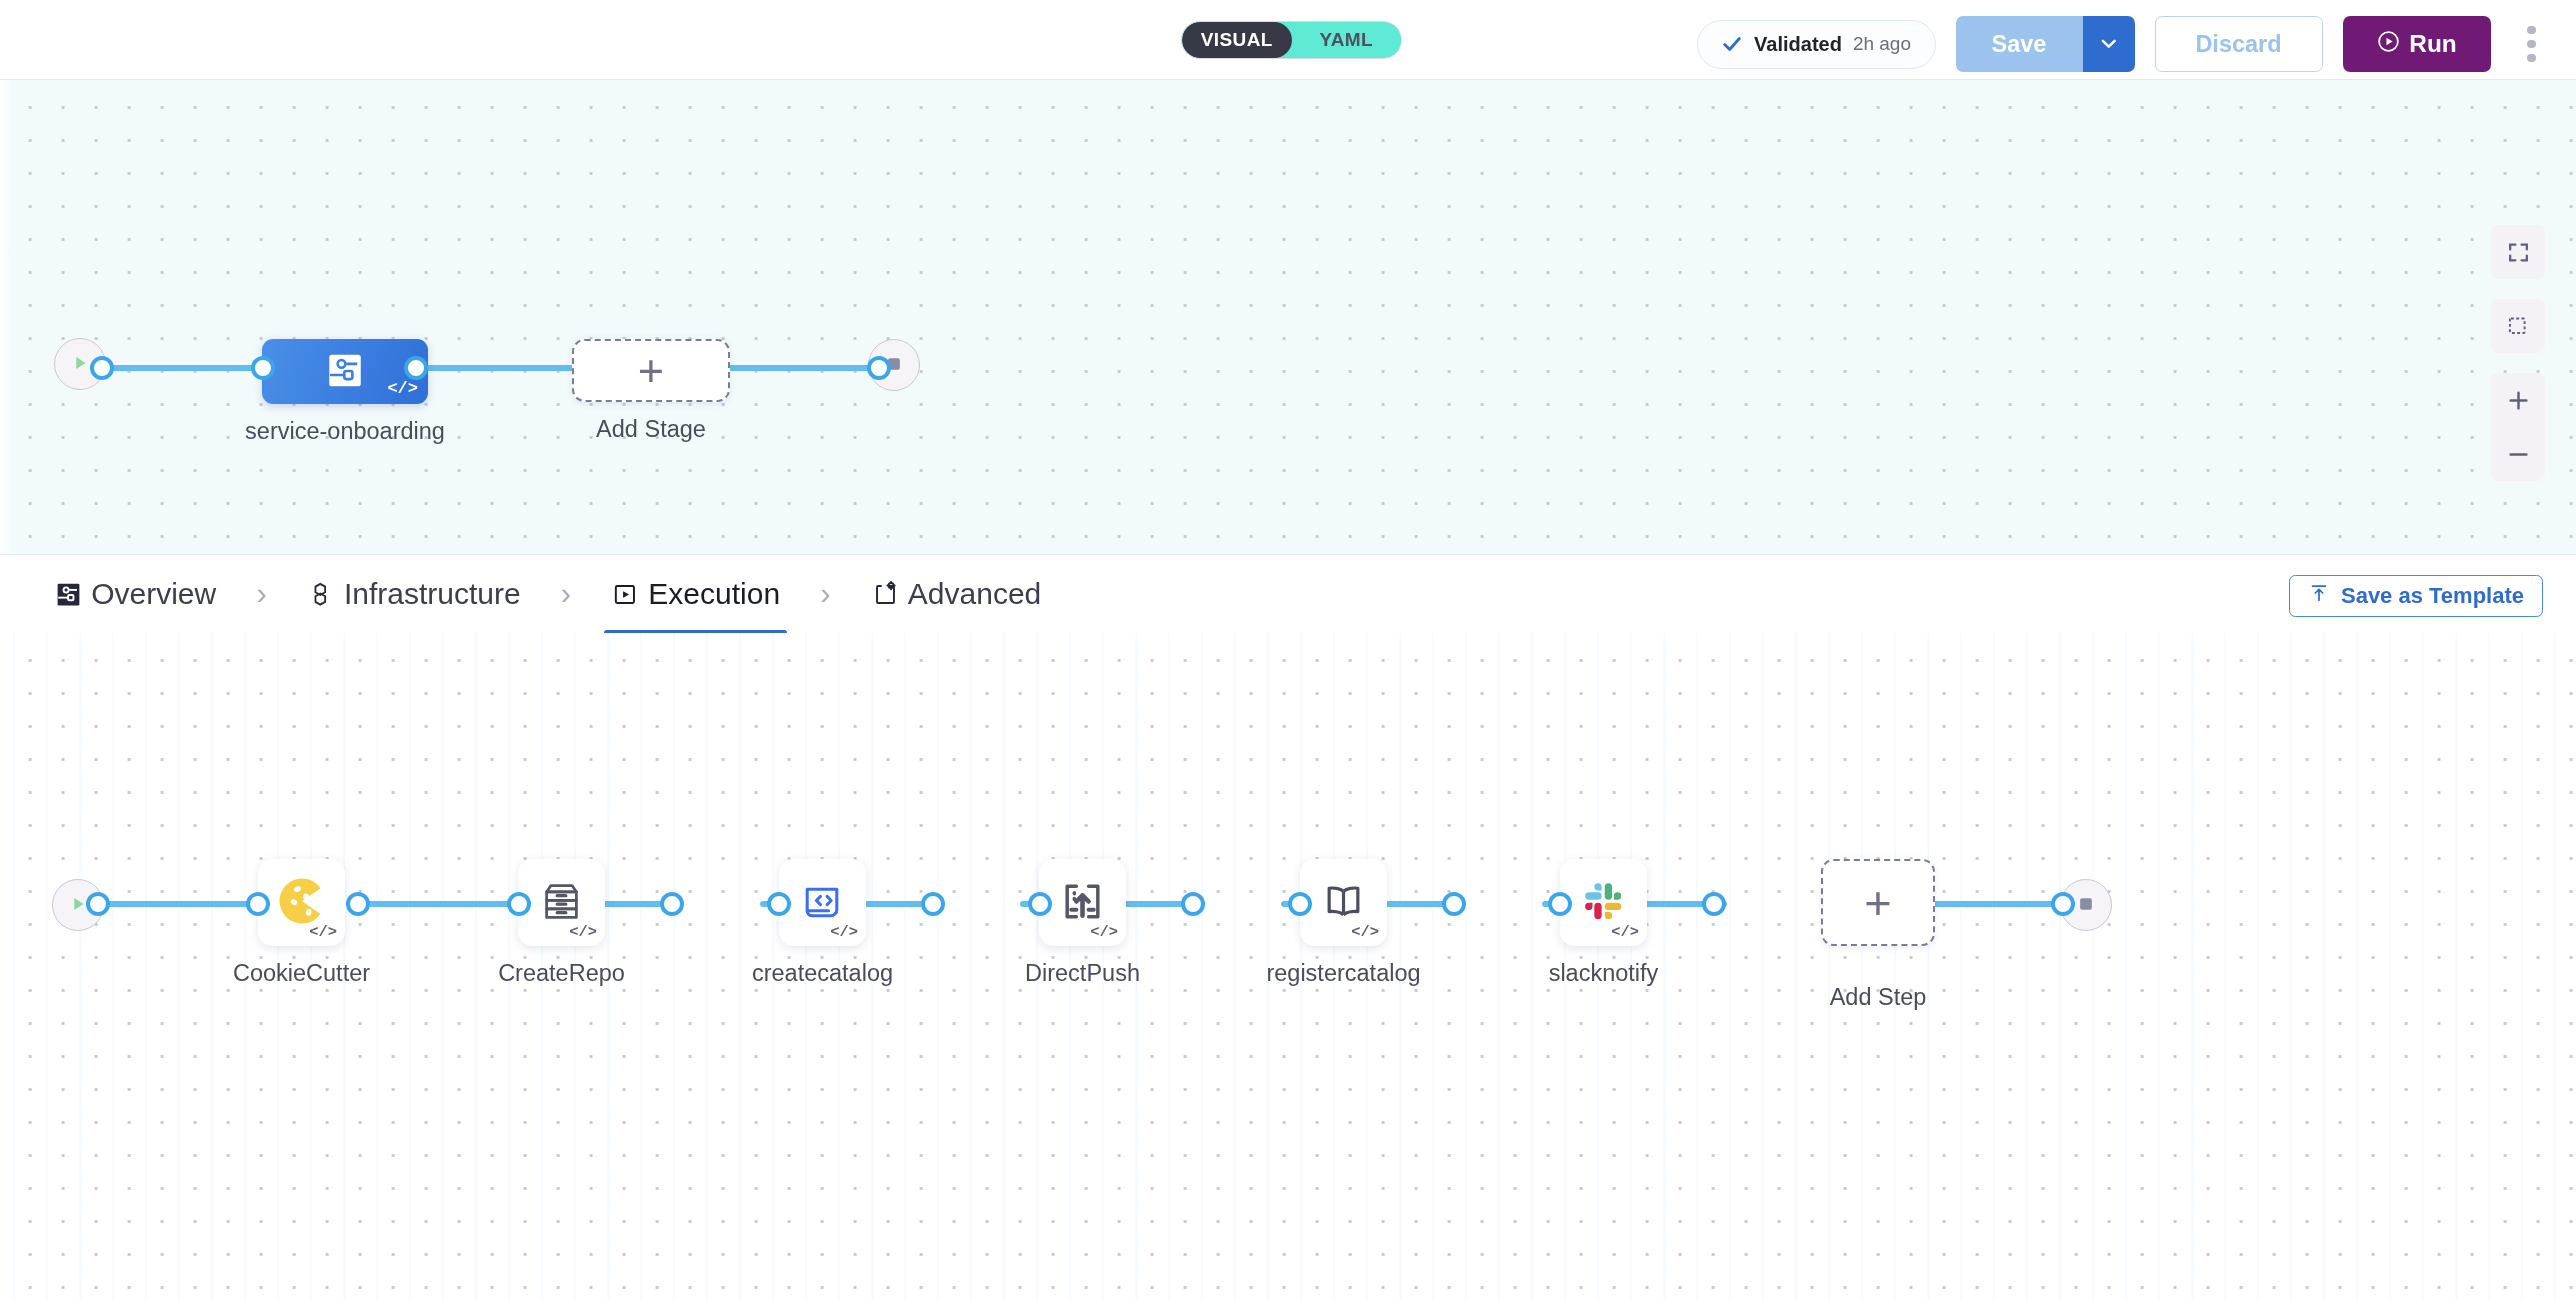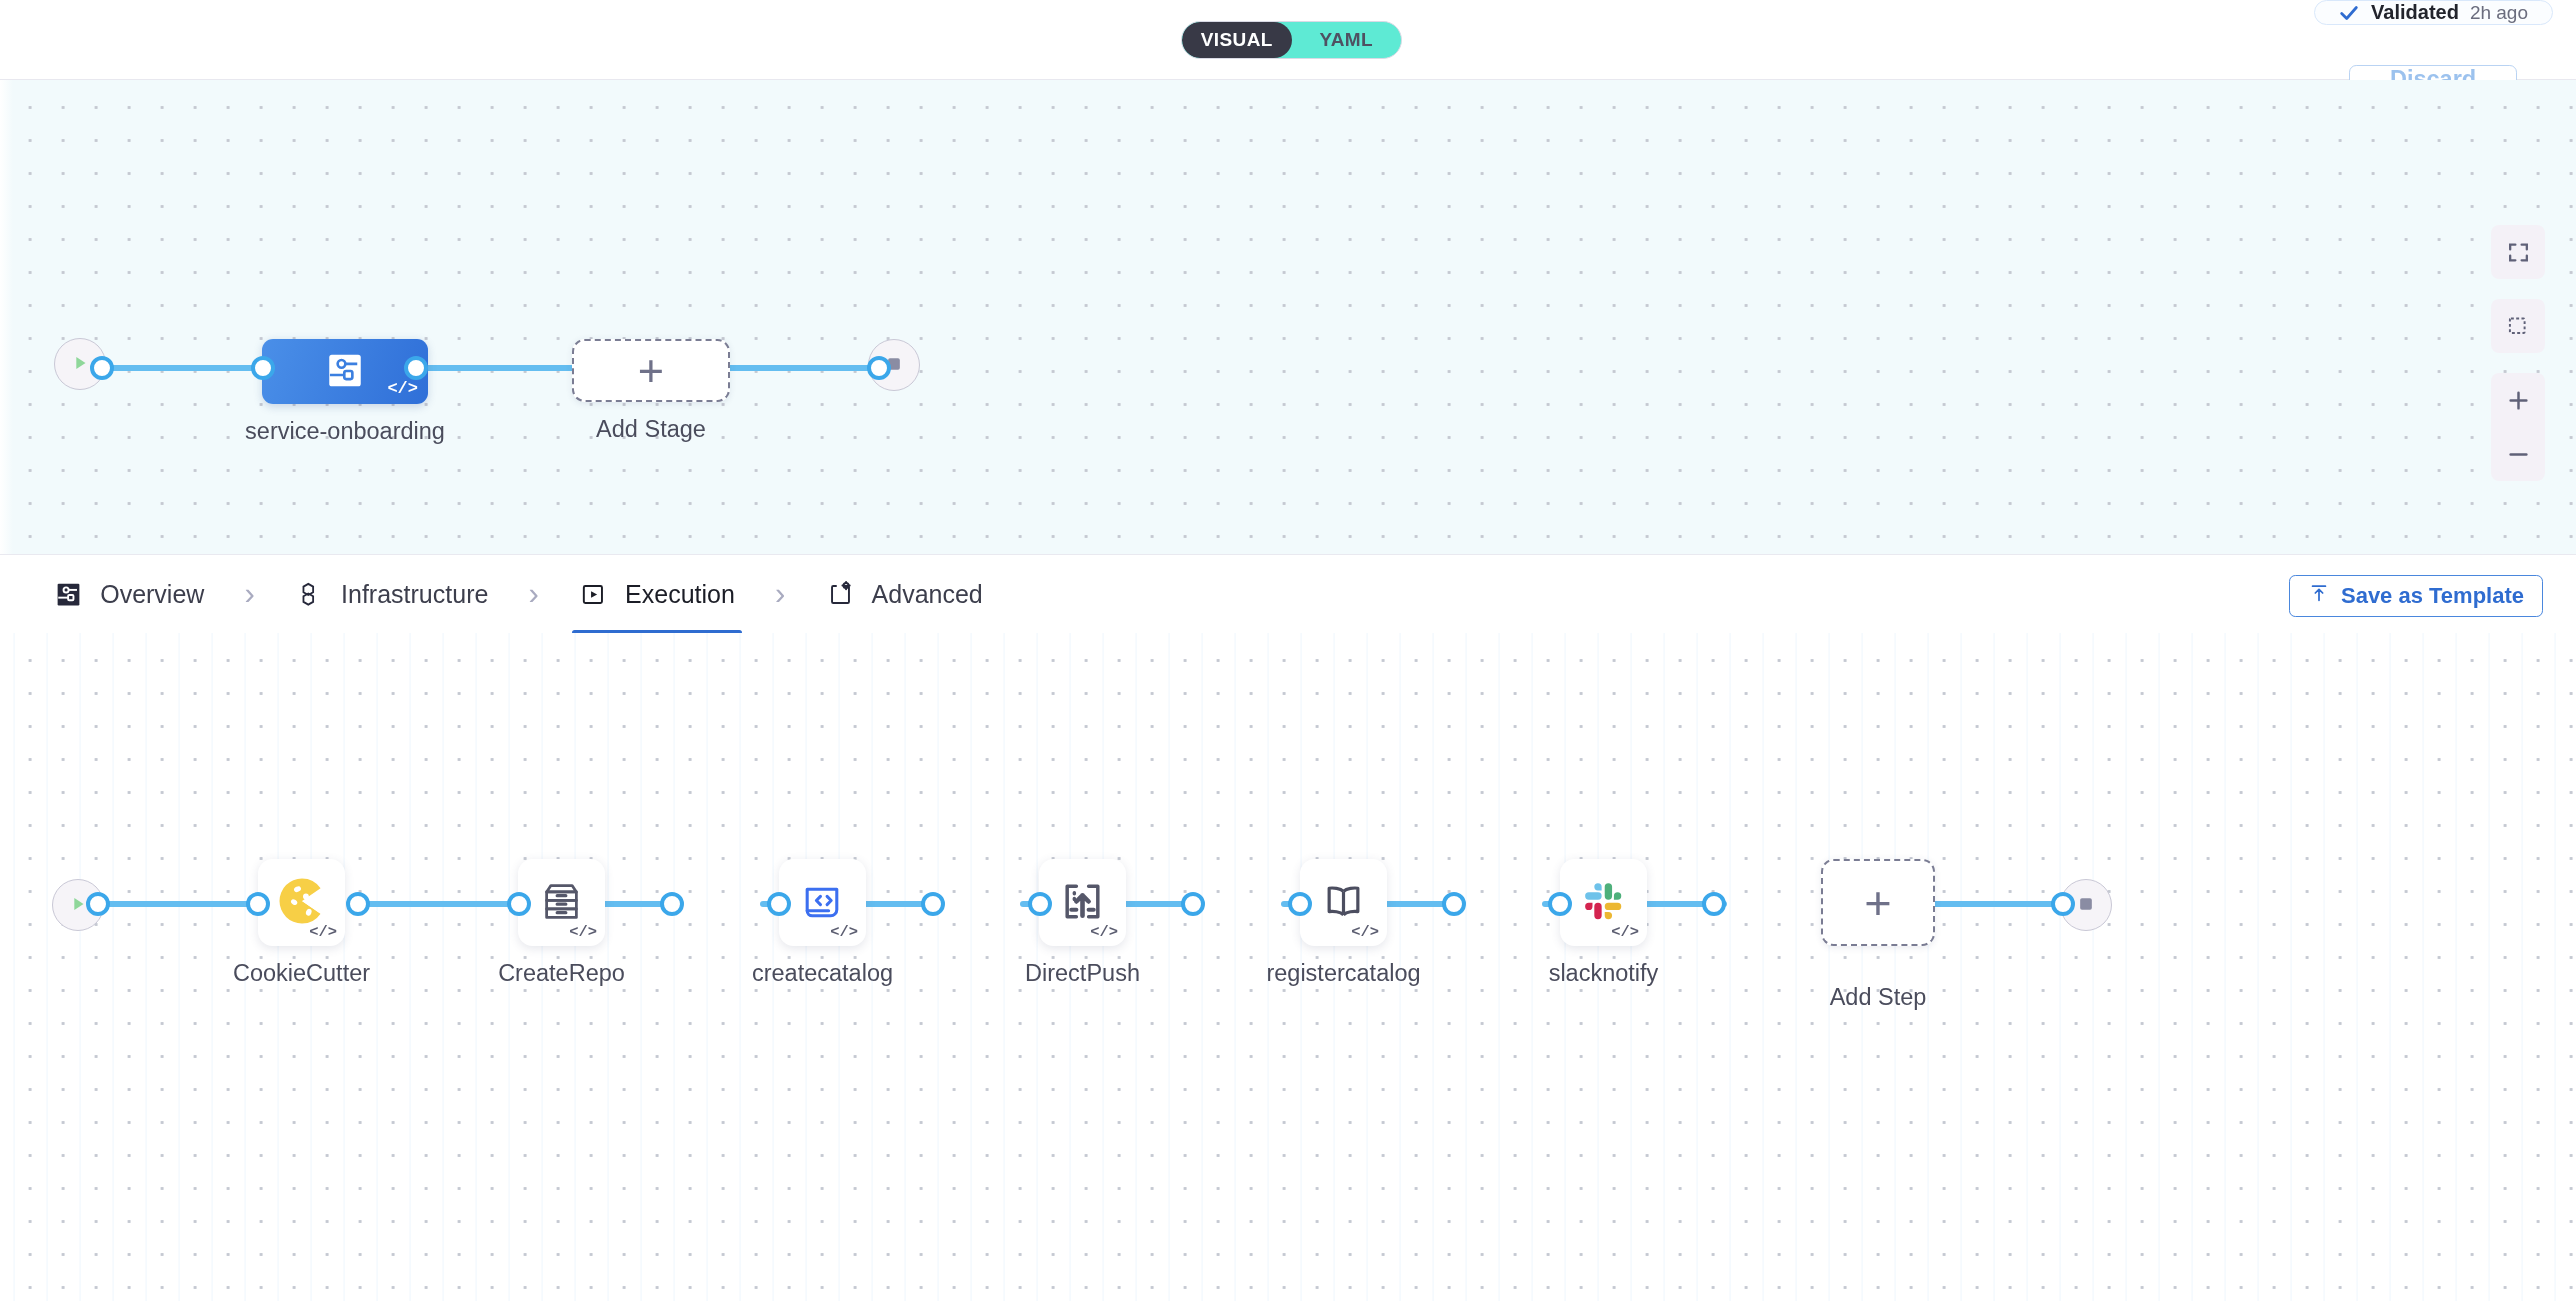--- a/index.html
+++ b/index.html
@@ -38,22 +38,22 @@
     flex: 1; height: 100%;
     display: flex; align-items: center; justify-content: center;
     font-size: 19px; font-weight: bold; letter-spacing: 0.4px;
     color: #4f5162; cursor: pointer;
   }
   .mode-seg.active {
     background: #383946; color: #ffffff; border-radius: 19px;
   }
 
   .hdr-right {
-    position: absolute; right: 23.5px; top: 0; height: 72px;
-    display: flex; align-items: center; gap: 20px; flex-direction: column;
+    position: absolute; right: 23.5px; top: 8px; height: 72px;
+    display: flex; align-items: center; gap: 20px;
   }
   .validated-chip {
     height: 49px; padding: 0 23.5px;
     border: 1.4px solid #d9e8fb; border-radius: 24.4px;
     background: #fbfdff;
     display: flex; align-items: center; gap: 11px;
     cursor: pointer;
   }
   .check-mark { width: 22px; height: 22px; }
   .validated-label { font-size: 20px; font-weight: bold; color: #22242c; }
@@ -192,23 +192,23 @@
   
   .tabbar {
     position: absolute; top: 554px; left: 0;
     width: 2576px; height: 80px;
     background: #ffffff;
     border-top: 0.9px solid #e9e9f0;
     border-bottom: 0.9px solid #e9e9f0;
     display: flex; align-items: center;
   }
   .tab {
-    display: flex; align-items: center; gap: 17px;
+    display: flex; align-items: center; gap: 8px;
     height: 80px; padding: 0 7.2px; cursor: pointer;
-    font-size: 25px; color: #3c3e4c; position: relative;
+    font-size: 30px; color: #3c3e4c; position: relative;
   }
   .tab.active { color: #1b1d26; font-weight: normal; justify-content: center; }
   .tab.active::after {
     content: ""; position: absolute; left: 0; right: 0; bottom: 0;
     height: 4.5px; background: #2f6cd0; border-radius: 2.7px 2.7px 0 0;
   }
   .tab-sep { color: #a9abc0; font-size: 31px; padding: 0 33px; font-weight: 300; }
   .tab-icon { width: 29px; height: 29px; display: block; }
 
   .save-template-btn {

